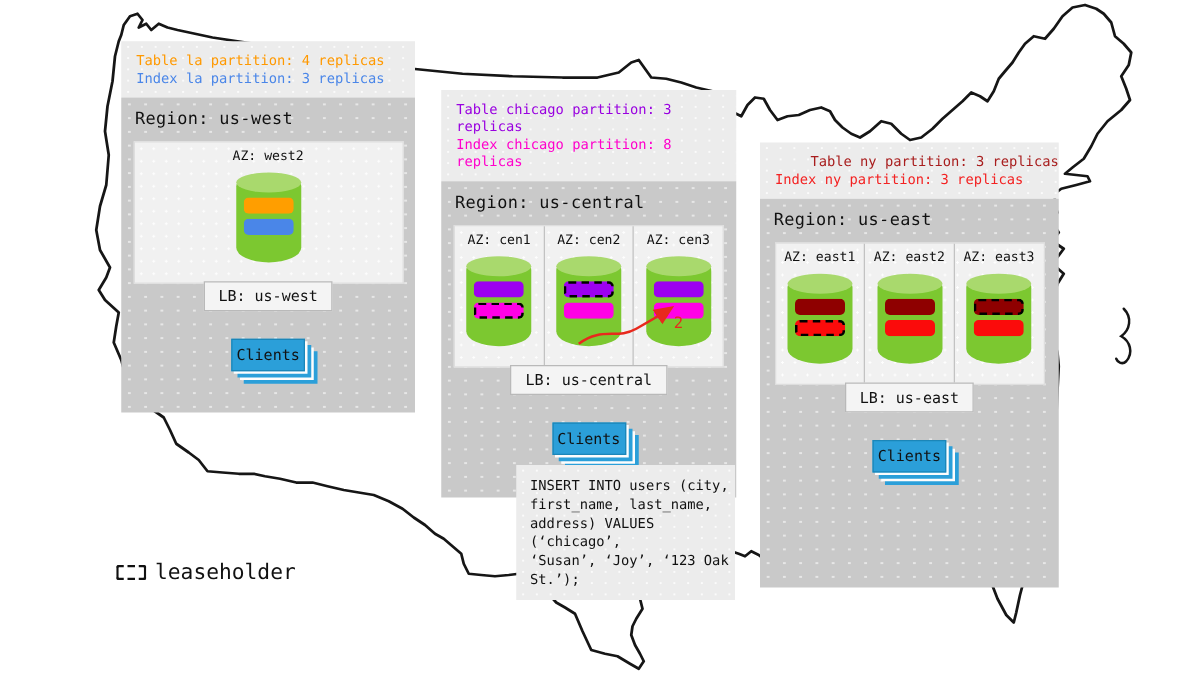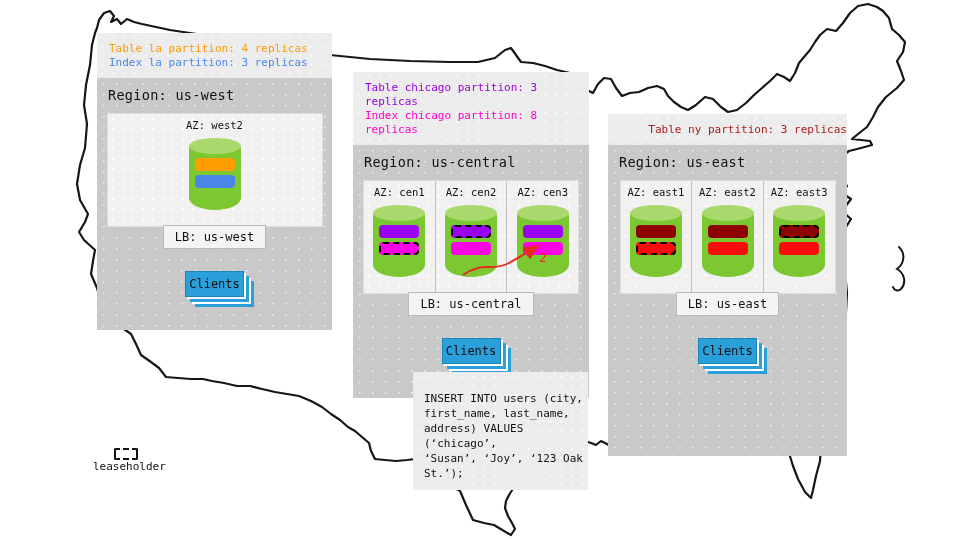--- a/index.html
+++ b/index.html
@@ -33,25 +33,25 @@
   .bar.leaseholder{border:2px dashed #000;}
 
   .lb{display:block;width:max-content;margin:-2px auto 0;position:relative;z-index:4;
       background:#f4f4f4;border:1px solid #b9b9b9;font-size:12px;padding:4px 11px;}
   .clients{display:block;width:57px;margin:22px auto 0;position:relative;text-align:center;
       font-size:12px;padding:5px 0;border:1px solid #1b86b8;
       box-shadow:2px 2px 0 #fdfdfd,5px 5px 0 #2b9fd9,7px 7px 0 #fdfdfd,10px 10px 0 #2b9fd9;}
 
   
   .sql{position:absolute;left:413px;top:372px;width:175px;z-index:5;background:#ececec;
-       font-size:11px;line-height:15px;padding:19px 5px 9px 11px;white-space:pre-line;box-sizing:border-box;
+       font-size:11px;line-height:15px;padding:9px 5px 9px 11px;white-space:pre-line;box-sizing:border-box;
        background-image:radial-gradient(circle,rgba(255,255,255,.8) 1px,transparent 1px);background-size:11px 9px;}
 
   
-  .legend{position:absolute;left:93px;top:448px;z-index:5;display:flex;align-items:center;font-size:11px;flex-direction:column;}
+  .legend{position:absolute;left:93px;top:448px;z-index:5;display:flex;align-items:center;font-size:17px;}
   .legend-swatch{width:20px;height:8px;border:2px dashed #111;border-radius:2px;margin-right:7px;}
 
   
   .overlay{position:absolute;left:0;top:0;z-index:20;pointer-events:none;}
   .arrow-label{font-family:"DejaVu Sans Mono","Liberation Mono",monospace;font-size:12.5px;}
 </style>
 </head>
 <body>
 
 <div class="stage">
@@ -144,20 +144,21 @@
         </div>
       </div>
       <div class="lb">LB: us-central</div>
       <div class="clients" style="background: rgb(43, 159, 217);">Clients</div>
     </div>
   </div>
 
   <div class="panel" style="left:608px;top:114px;width:239px;">
     <div class="note">
       <div style="color: rgb(168, 29, 29); text-align: right;">Table ny partition: 3 replicas</div>
+      <div style="color: rgb(243, 34, 34);">Index ny partition: 3 replicas</div>
     </div>
     <div class="region" style="height:311px;">
       <div class="region-title">Region: us-east</div>
       <div class="az-group">
         <div class="az">
           <div class="az-label">AZ: east1</div>
           <div class="cyl">
             <div class="cyl-body" style="background: rgb(124, 200, 48);"></div>
             <div class="cyl-top" style="background: rgb(169, 217, 109);"></div>
             <div class="bars">

